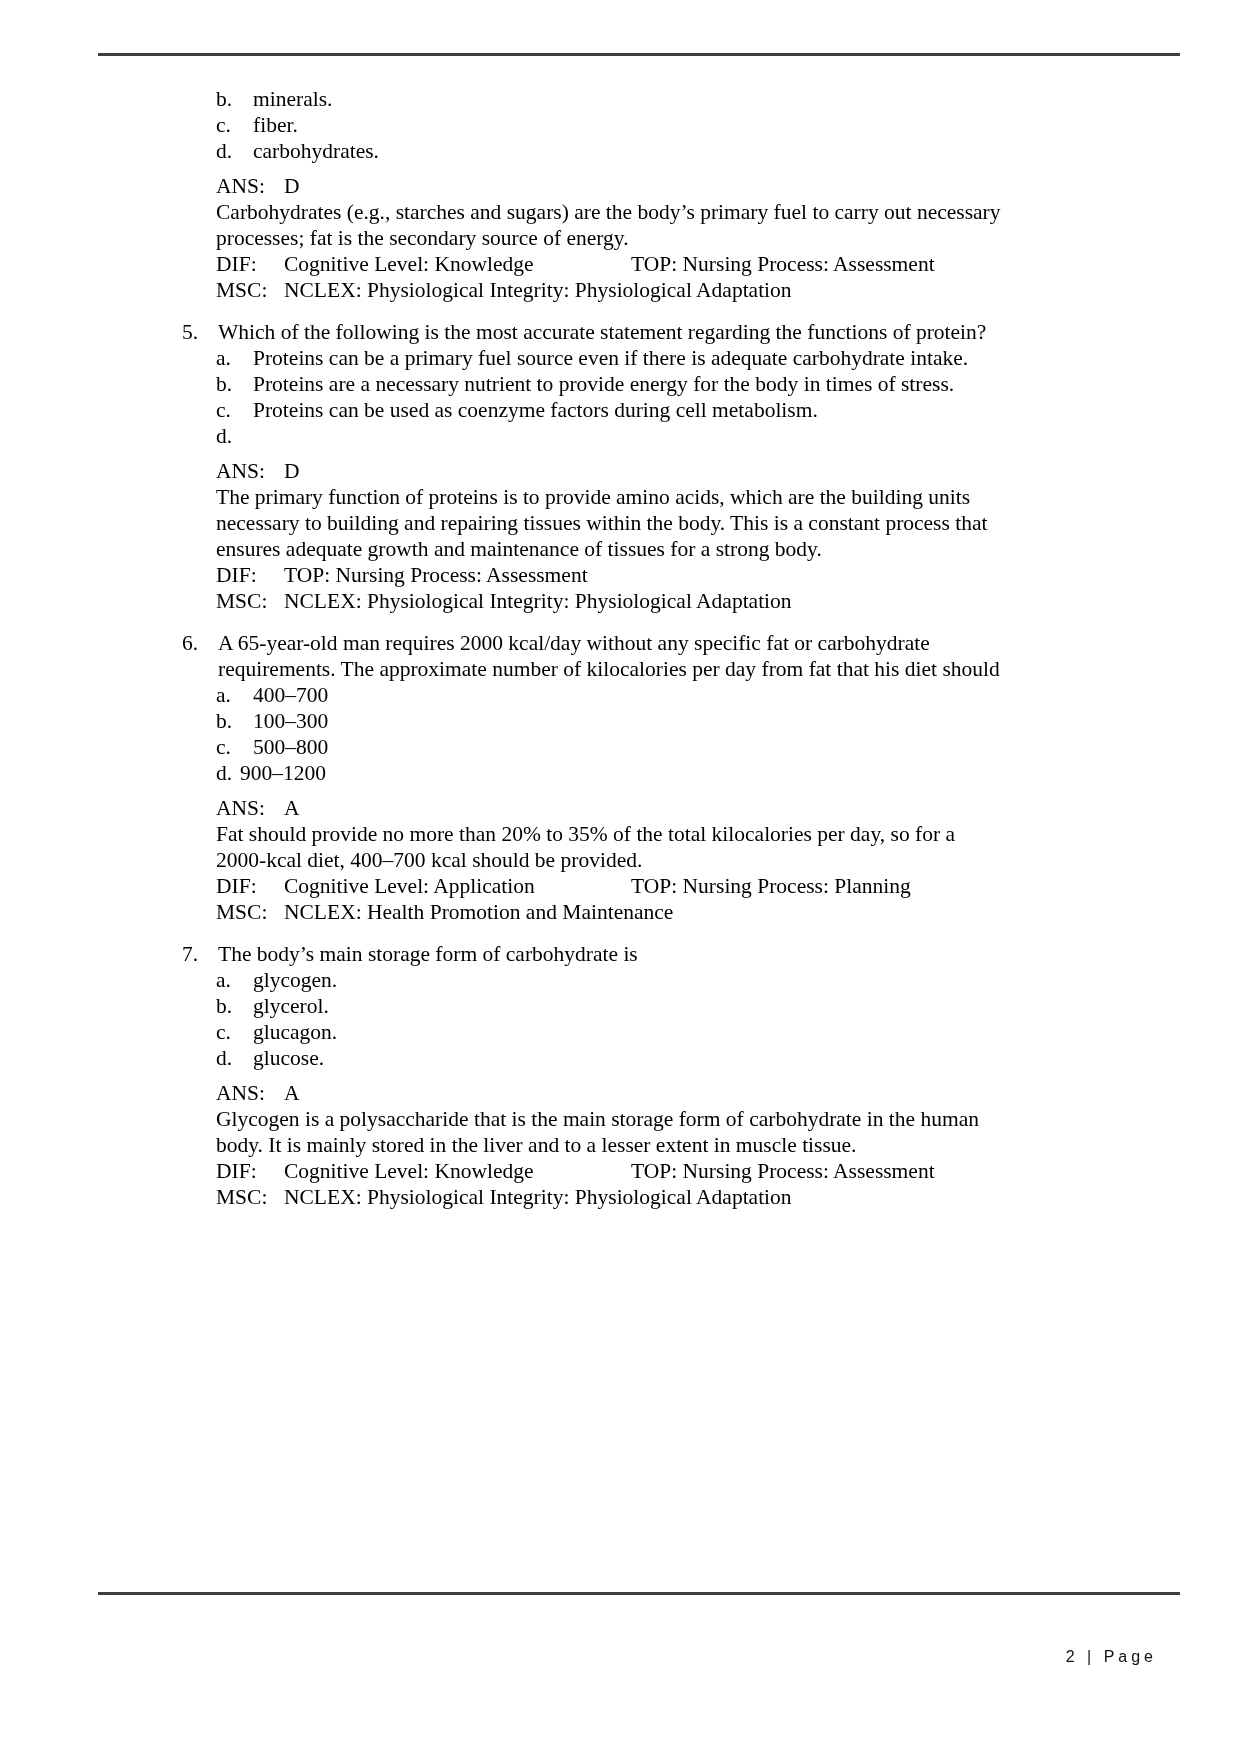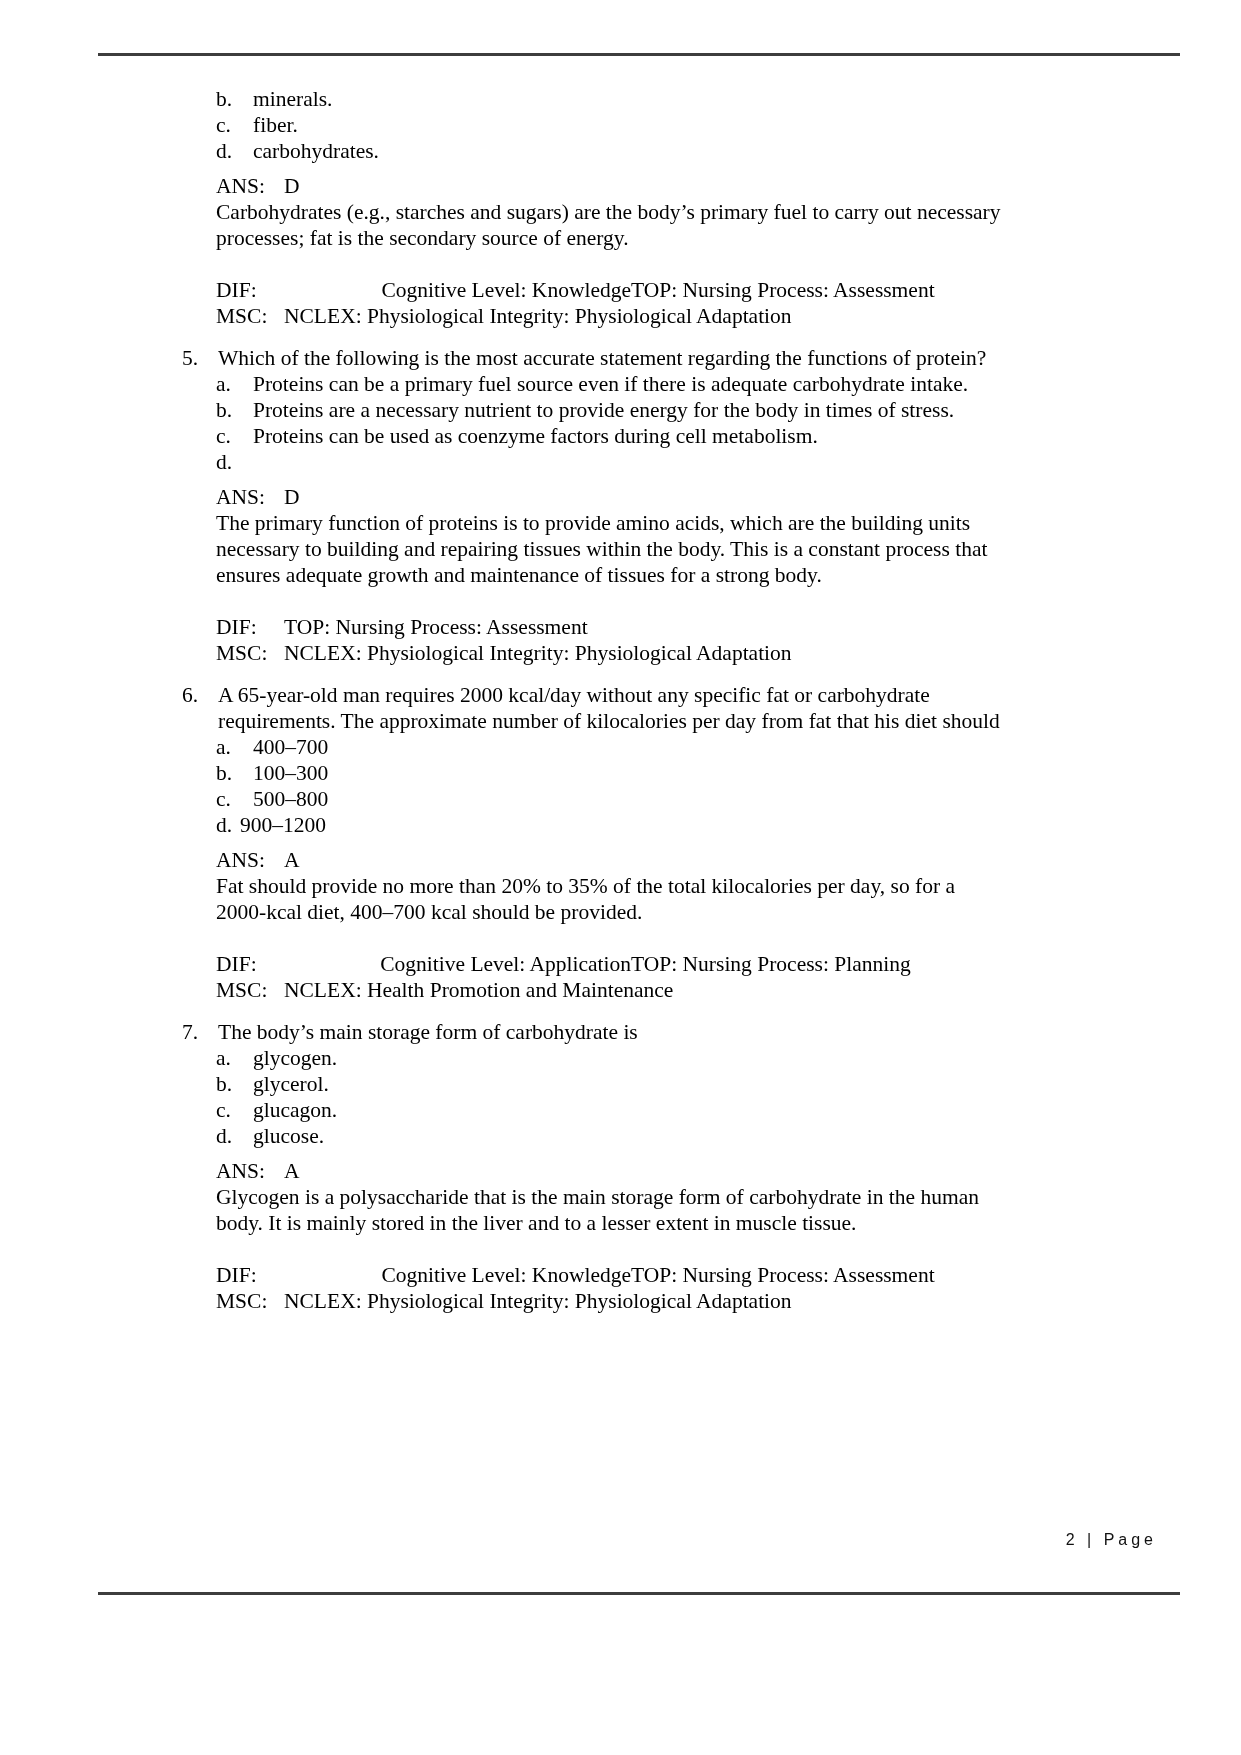--- a/index.html
+++ b/index.html
@@ -28,27 +28,27 @@
     left: 182px;
     top: 86px;
     width: 1010px;
   }
   .row { display: flex; white-space: pre; }
   .qnum { flex: 0 0 36px; }
   .sub { margin-left: 34px; }       
   .letter { flex: 0 0 37px; }       
   .letter.tight { flex: 0 0 24px; } 
   .label { flex: 0 0 68px; }        
-  .difval { flex: 0 0 347px; text-align: right; }      
+  .difval { flex: 0 0 347px; }      
   .ansblock { margin-top: 9px; }
-  .metablock { margin-top: 26px; }
+  .metablock { }
   .qblock { margin-top: 16px; }
   .footer {
     position: absolute;
-    top: 1527px;
+    top: 1644px;
     right: 84px;
     font-family: "Liberation Sans", sans-serif;
     font-size: 16px;
     letter-spacing: 4px;
     color: #111111;
     white-space: pre;
   }
 </style>
 </head>
 <body>

